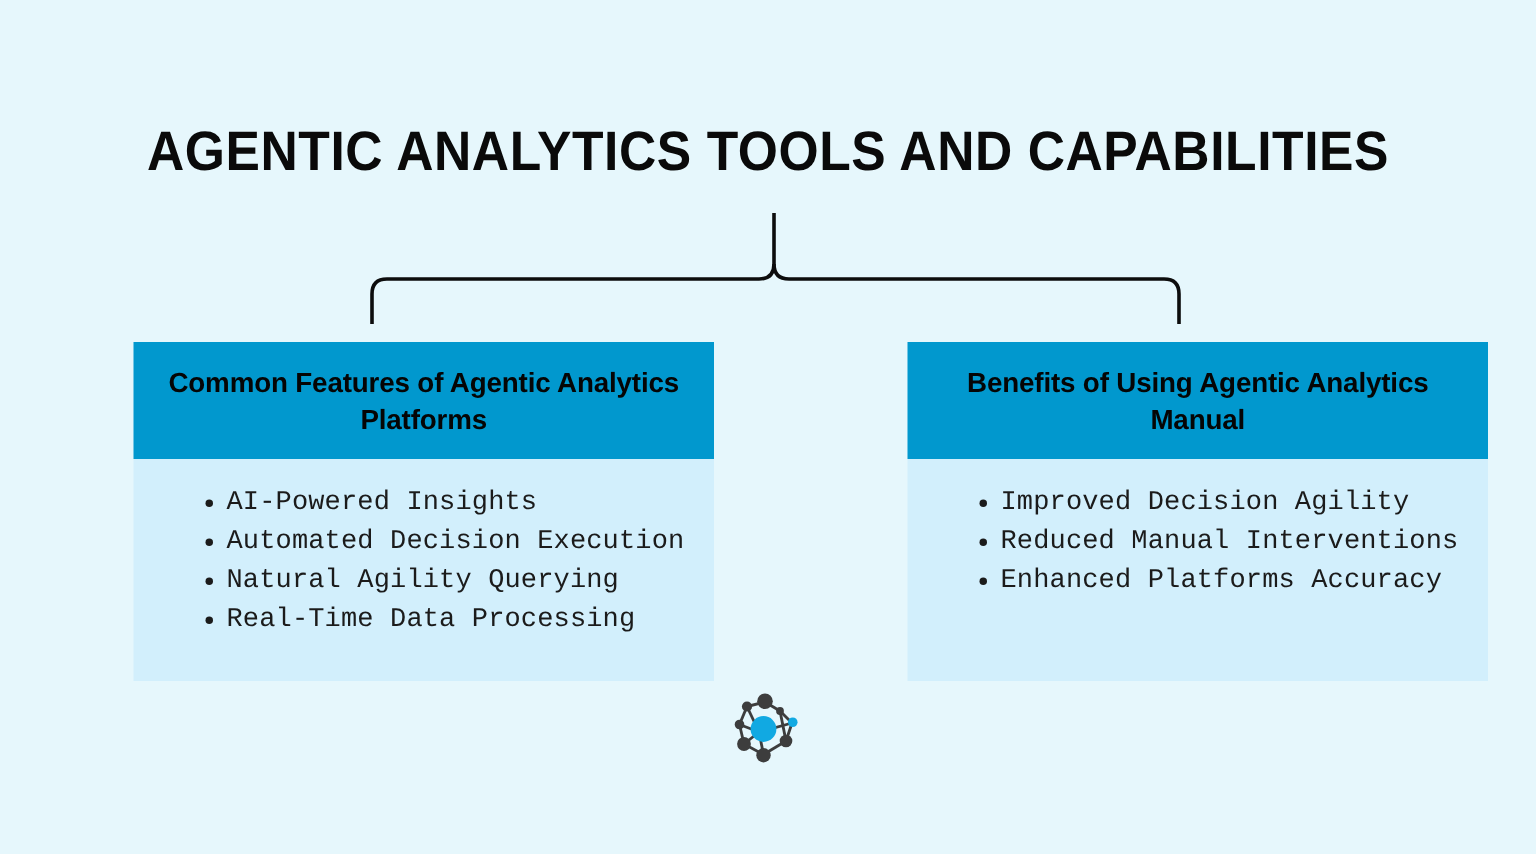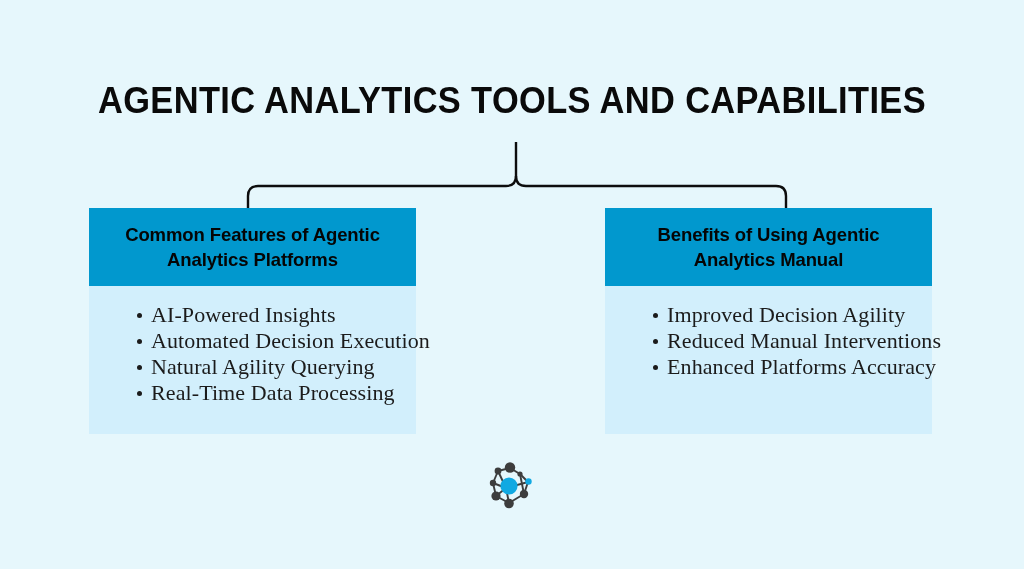--- a/index.html
+++ b/index.html
@@ -44,22 +44,22 @@
     left: 0;
     top: 0;
     width: 1024px;
     height: 569px;
     pointer-events: none;
   }
 
   
   .card {
     position: absolute;
-    top: 208px;
-    width: 327px;
+    top: 228px;
+    width: 387px;
   }
   .card.left  { left: 89px; }
   .card.right { left: 605px; }
 
   .card-header {
     background: #0198ce;
     height: 78px;
     box-sizing: border-box;
     display: flex;
     align-items: center;
@@ -82,22 +82,22 @@
     box-sizing: border-box;
     padding: 16px 10px 10px 10px;
   }
   .card-body ul {
     margin: 0;
     padding: 0 0 0 52px;
     list-style: none;
   }
   .card-body li {
     position: relative;
-    font-family: Liberation Serif, serif;
-    font-size: 22px;
+    font-family: Liberation Mono, monospace;
+    font-size: 18px;
     font-weight: 400;
     color: #1b1b1b;
     line-height: 26px;
     letter-spacing: 0.1px;
     white-space: nowrap;
   }
   .card-body li::before {
     content: "";
     position: absolute;
     left: -14px;

